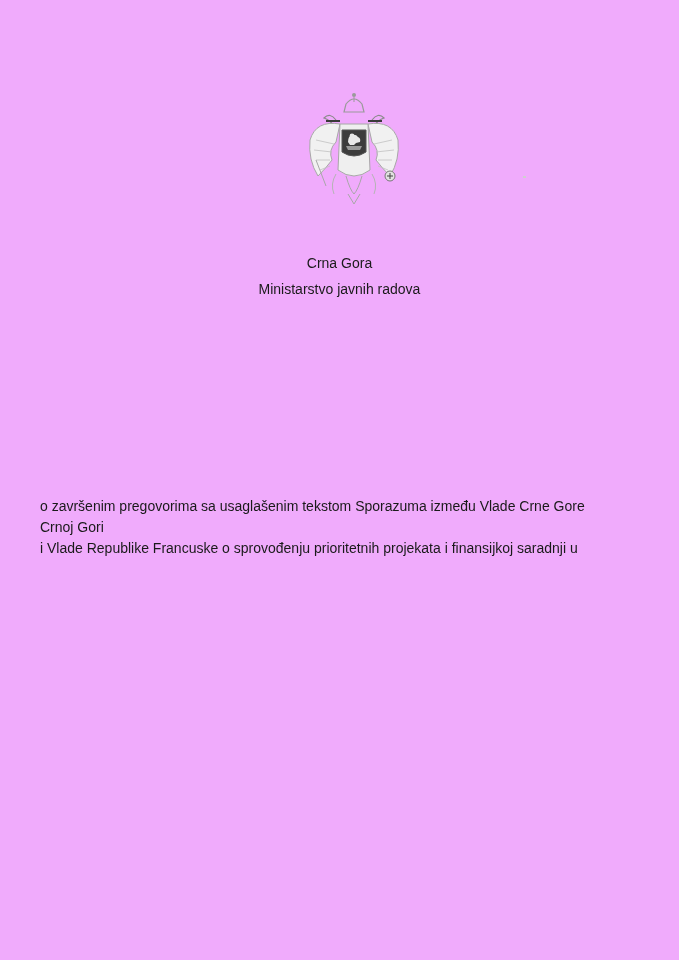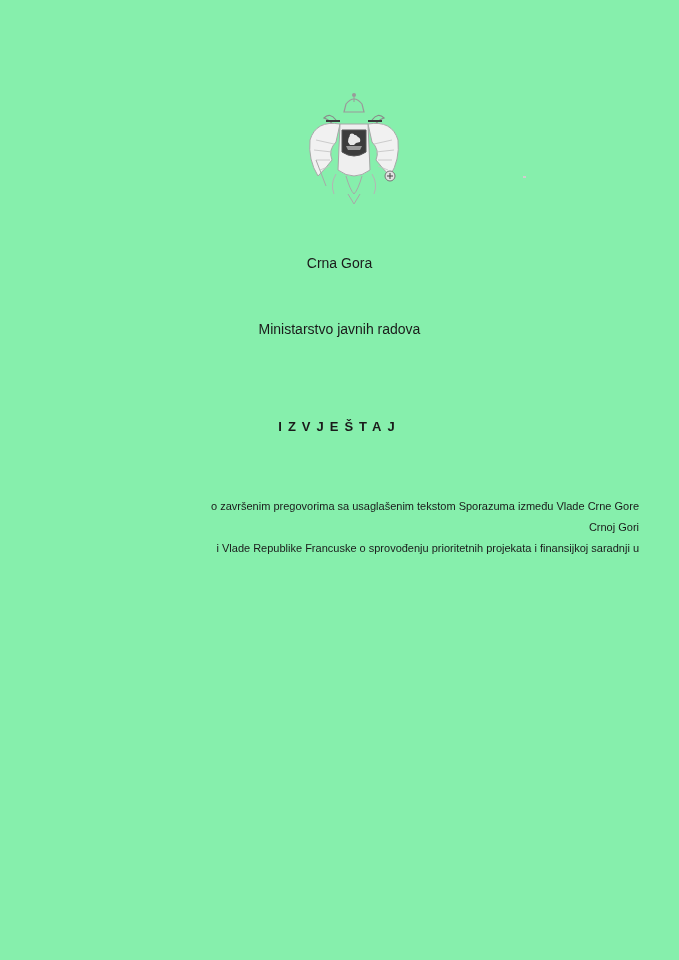--- a/index.html
+++ b/index.html
@@ -12,52 +12,52 @@
       height: 960px;
       position: relative;
       overflow: hidden;
       font-family: "Liberation Sans", sans-serif;
       color: #1a1a1a;
     }
     .page {
       position: absolute;
       left: 0; top: 0;
       width: 679px; height: 960px;
-      background: #86efac;
+      background: #f0abfc;
     }
     .coat {
       position: absolute;
       left: 306px;
       top: 90px;
       width: 96px;
       height: 118px;
     }
     .line {
       position: absolute;
       left: 0;
       width: 679px;
       text-align: center;
       font-size: 14px;
       line-height: 18px;
     }
     .country { top: 254px; }
-    .ministry { top: 280px; margin-top: 40px; }
+    .ministry { top: 280px; }
     .title {
       top: 418px;
       font-weight: bold;
       font-size: 13px;
       letter-spacing: 6px;
     }
     .subject {
       position: absolute;
       left: 40px;
       width: 599px;
       top: 496px;
-      text-align: right;
-      font-size: 11px;
+      text-align: left;
+      font-size: 14px;
       line-height: 21px;
     }
     .subject span { display: block; }
     .date { top: 846px; }
     .speck {
       position: absolute;
       left: 523px; top: 176px;
       width: 3px; height: 2px;
       background: #cfcfcf;
     }
@@ -102,21 +102,20 @@
 
       <line x1="10" y1="70" x2="20" y2="96" stroke="#a8a8a8" stroke-width="1"></line>
     </svg>
   </div>
 
   <div class="speck"></div>
 
   <div class="line country">Crna Gora</div>
   <div class="line ministry">Ministarstvo javnih radova</div>
 
-  <div class="line title">IZVJEŠTAJ</div>
 
   <div class="subject">
     <span>o završenim pregovorima sa usaglašenim tekstom Sporazuma između Vlade Crne Gore</span>
     <span>Crnoj Gori</span>
     <span>i Vlade Republike Francuske o sprovođenju prioritetnih projekata i finansijkoj saradnji u</span>
   </div>
 
 
 </div>
 

